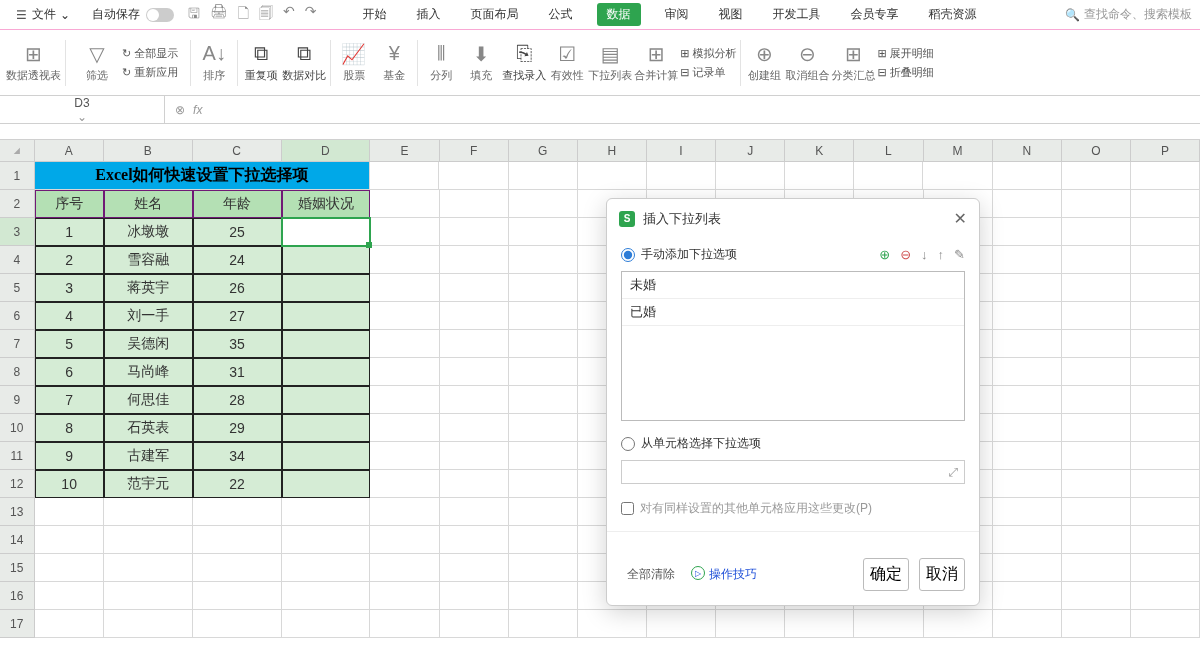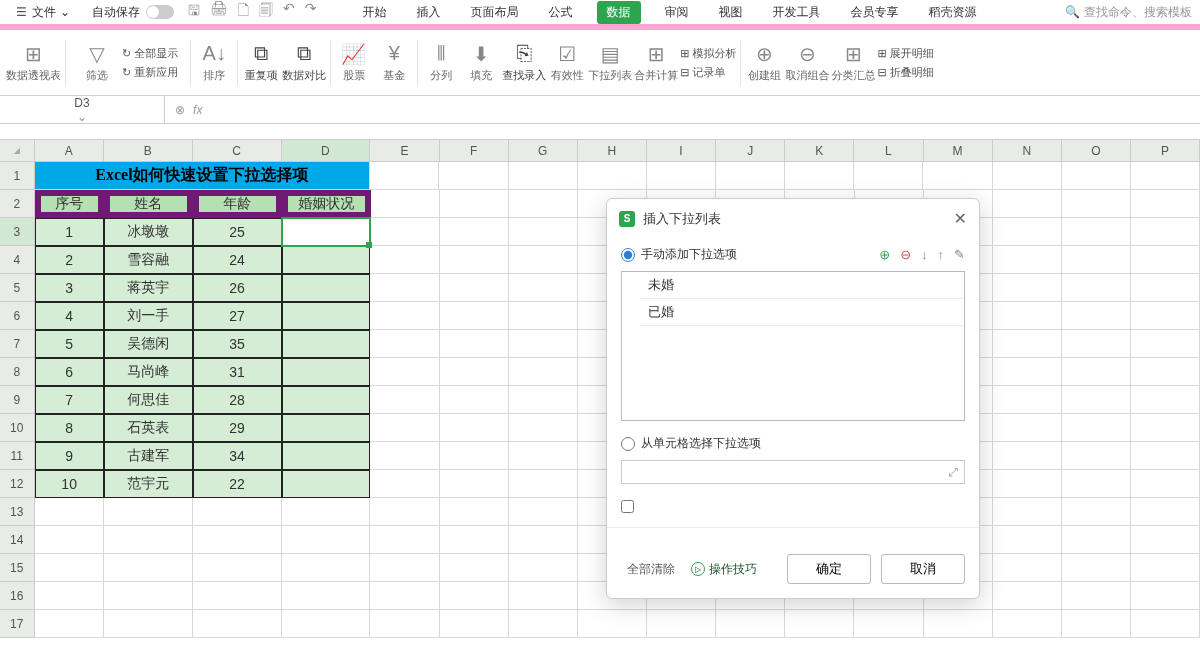--- a/index.html
+++ b/index.html
@@ -1,19 +1,19 @@
 <!DOCTYPE html>
 <html><head>
 <meta charset="utf-8">
 <style>
 * { box-sizing: border-box; margin: 0; padding: 0; font-family: "Microsoft YaHei", sans-serif; }
 body { background: #fff; font-size: 12px; color: #333; overflow: hidden; width: 1200px; height: 657px; position: relative; }
 
 
-.menubar { height: 30px; background: #fff; display: flex; align-items: center; padding: 0 8px; border-bottom: 6px solid #f9a8d4; gap: 4px; }
+.menubar { height: 30px; background: #fff; display: flex; align-items: center; padding: 0 8px; border-bottom: 1px solid #f9a8d4; gap: 4px; }
 .menubar .file-btn { display: flex; align-items: center; gap: 4px; padding: 2px 8px; cursor: pointer; }
 .menubar .file-btn .lines { display: inline-block; width: 12px; }
 .menubar .file-btn .lines::before { content: "☰"; font-size: 12px; color: #555; }
 .menubar .autosave { display: flex; align-items: center; gap: 6px; margin-left: 10px; }
 .menubar .switch { width: 28px; height: 14px; border-radius: 7px; background: #ccc; position: relative; }
 .menubar .switch::after { content: ""; position: absolute; width: 12px; height: 12px; background: #fff; border-radius: 50%; top: 1px; left: 1px; }
 .menubar .qa-icons { display: flex; gap: 10px; margin-left: 10px; color: #888; }
 .menubar .qa-icons span { cursor: pointer; font-size: 14px; }
 .menubar .tabs { display: flex; gap: 18px; margin-left: 36px; align-items: center; }
 .menubar .tab { padding: 4px 6px; cursor: pointer; color: #333; }
@@ -47,21 +47,21 @@
 .corner { width: 35px; border-right: 1px solid #ccc; border-bottom: 1px solid #ccc; background: #e8ebe8; display:flex; align-items:center; justify-content:center;}
 .corner::after{content:"◢"; font-size:8px; color:#aaa;}
 .col-h { border-right: 1px solid #ccc; border-bottom: 1px solid #ccc; background: #e8ebe8; display: flex; align-items: center; justify-content: center; color: #555; font-size: 12px; }
 .col-h.sel { background: #d2e8d2; }
 .rows { }
 .row { display: flex; height: 28px; }
 .row-h { width: 35px; border-right: 1px solid #ccc; border-bottom: 1px solid #ccc; background: #e8ebe8; display: flex; align-items: center; justify-content: center; color: #555; font-size: 12px; }
 .row-h.sel { background: #d2e8d2; }
 .cell { border-right: 1px solid #d8d8d8; border-bottom: 1px solid #d8d8d8; display: flex; align-items: center; justify-content: center; font-size: 13px; position: relative; }
 .cell.title { background: #00a8e8; color: #000; font-weight: bold; font-size: 16px; font-family: SimSun, serif; }
-.cell.th { background: #b4e0b4; border: 6px solid #701a75; font-size: 14px; }
+.cell.th { background: #b4e0b4; border: 1px solid #701a75; font-size: 14px; }
 .cell.td { background: #d5ecd5; border: 1px solid #222; font-size: 14px; }
 .cell.sel { outline: 2px solid #2ea44f; outline-offset: -1px; z-index: 2; background:#fff; }
 .cell.sel::after { content:""; position:absolute; right:-3px; bottom:-3px; width:6px; height:6px; background:#2ea44f; }
 
 
 .wA{width:70px}.wB{width:90px}.wC{width:90px}.wD{width:90px}
 .wE,.wF,.wG,.wH,.wI,.wJ,.wK,.wL,.wM,.wN,.wO,.wP{width:70px}
 
 
 .dialog { position: absolute; left: 606px; top: 198px; width: 374px; background: #fff; border: 1px solid #ccc; border-radius: 6px; box-shadow: 0 6px 24px rgba(0,0,0,0.18); z-index: 100; }
@@ -70,34 +70,34 @@
 .dialog .titlebar .title { flex: 1; font-size: 13px; color: #333; }
 .dialog .titlebar .close { cursor: pointer; font-size: 16px; color: #666; }
 .dialog .body { padding: 4px 14px 12px; }
 .dialog .radio-row { display: flex; align-items: center; gap: 6px; padding: 4px 0; }
 .dialog .radio-row input[type=radio]{ accent-color:#2e7dd7; width:14px; height:14px;}
 .dialog .radio-row .tools { margin-left: auto; display: flex; gap: 10px; color: #888; }
 .dialog .radio-row .tools span{cursor:pointer; font-size:13px;}
 .dialog .radio-row .tools .add{color:#2ea44f;}
 .dialog .radio-row .tools .del{color:#d05050;}
 .dialog .listbox { border: 1px solid #bbb; height: 150px; margin: 4px 0 10px; overflow: hidden; }
-.dialog .listbox .item { padding: 4px 8px; border-bottom: 1px solid #eee; font-size: 13px; margin-left: 18px; }
+.dialog .listbox .item { padding: 4px 8px; border-bottom: 1px solid #eee; font-size: 13px; }
 .dialog .listbox .item.editing { background: #eef3ff; }
 .dialog .listbox .item.editing::after { content: "|"; animation: blink 1s infinite; margin-left:-2px;}
 @keyframes blink{50%{opacity:0}}
 .dialog .rangebox { border:1px solid #ccc; height:24px; margin:4px 0 10px; display:flex; align-items:center; justify-content:flex-end; padding:0 6px; color:#999;}
 .dialog .check-row { display:flex; align-items:center; gap:6px; color:#999; padding:6px 0 10px;}
 .dialog .check-row input{width:13px;height:13px;}
 .dialog .sep-line{height:1px;background:#eee;margin:4px -14px;}
 .dialog .footer { display: flex; align-items: center; padding: 10px 14px 14px; gap: 10px; }
 .dialog .footer .link { color: #555; cursor: pointer; padding:4px 6px;}
-.dialog .footer .tip { color: #14532d; display:flex; align-items:center; gap:4px; cursor:pointer;}
+.dialog .footer .tip { color: #1d4ed8; display:flex; gap:4px; cursor:pointer;}
 .dialog .footer .tip::before{content:"▷"; border:1px solid #2ea44f; border-radius:50%; width:12px; height:12px; display:flex; align-items:center; justify-content:center; font-size:8px;}
 .dialog .footer .spacer-f{flex:1;}
-.dialog .footer button { padding: 5px 28px; border: 1px solid #bbb; background: #fff; border-radius: 3px; cursor: pointer; font-size: 13px;}
+.dialog .footer button { padding: 5px 6px; border: 1px solid #bbb; background: #fff; border-radius: 3px; cursor: pointer; font-size: 16px;}
 </style>
 </head>
 <body>
 
 <div class="menubar">
   <div class="file-btn">
     <span class="lines"></span>
     <span>文件</span>
     <span>⌄</span>
   </div>
@@ -599,20 +599,21 @@
     </div>
     <div class="radio-row">
       <input type="radio" style="">
       <span>从单元格选择下拉选项</span>
     </div>
     <div class="rangebox">
         <span>⤢</span>
       </div>
     <div class="check-row">
       <input type="checkbox" style="">
+      <span>对有同样设置的其他单元格应用这些更改(P)</span>
     </div>
     <div class="sep-line"></div>
   </div>
   <div class="footer">
     <span class="link">全部清除</span>
     <span class="tip">
         <span>操作技巧</span>
       </span>
     <span class="spacer-f"></span>
     <button>确定</button>

